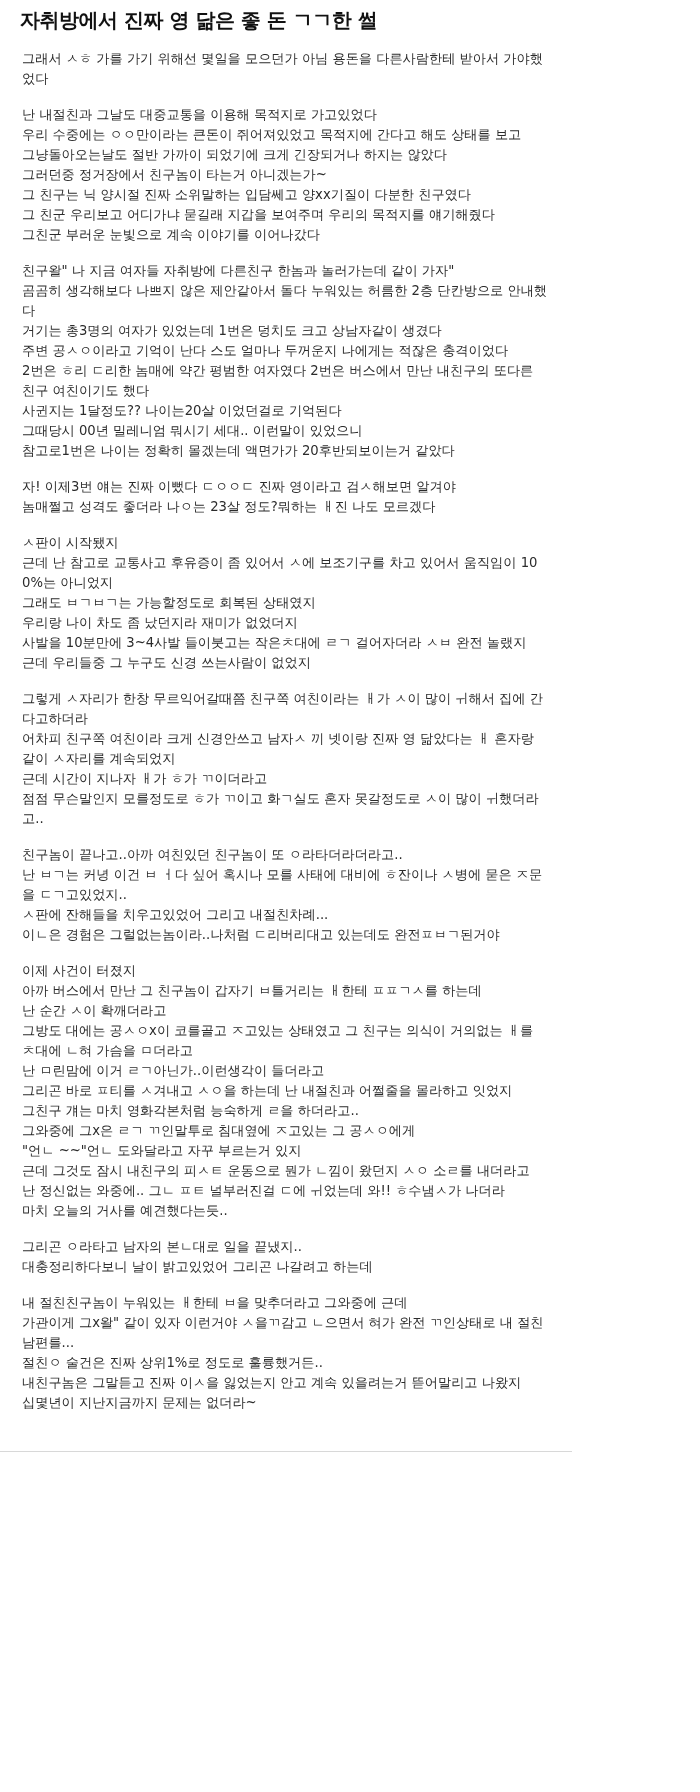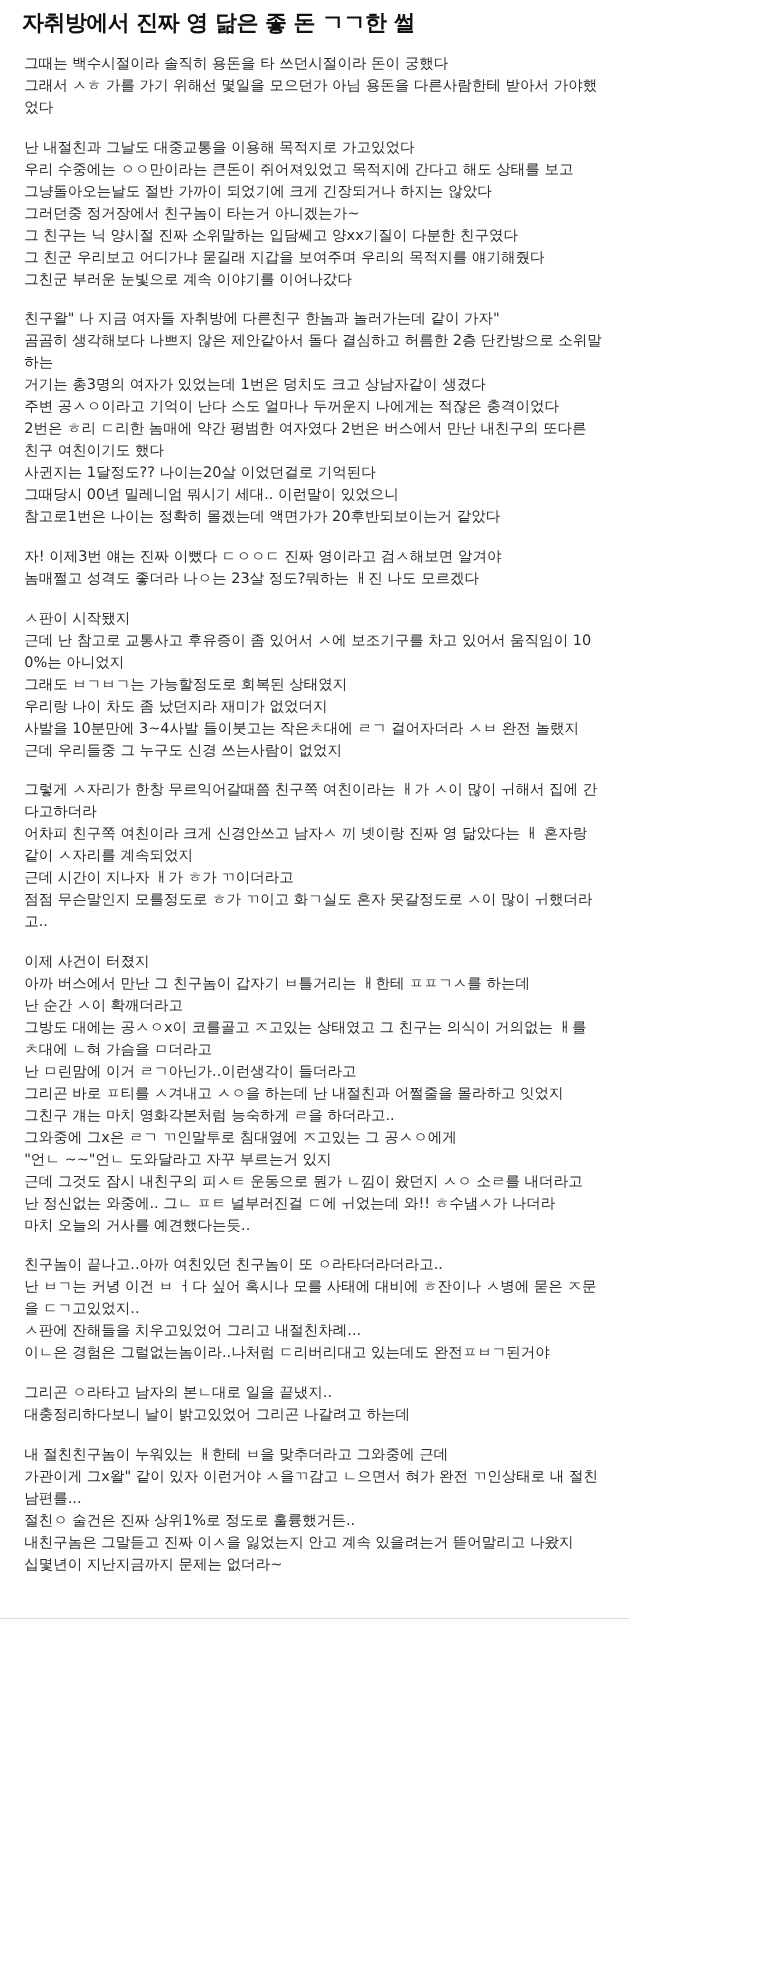--- a/index.html
+++ b/index.html
@@ -48,37 +48,36 @@
 <body>
 
 <div class="page">
 
   <div class="title-bar">
     <div class="title">자취방에서 진짜 영 닮은 좋 돈 ㄱㄱ한 썰</div>
   </div>
 
   <div class="body-wrap">
     <div class="para">
-      <div class="line">그때는 백수시절이라 솔직히 용돈을 타 쓰던시절이라 돈이 궁했다</div>
       <div class="line">그래서 ㅅㅎ 가를 가기 위해선 몇일을 모으던가 아님 용돈을 다른사람한테 받아서 가야했었다</div>
     </div>
 
     <div class="para">
       <div class="line">난 내절친과 그날도 대중교통을 이용해 목적지로 가고있었다</div>
       <div class="line">우리 수중에는 ㅇㅇ만이라는 큰돈이 쥐어져있었고 목적지에 간다고 해도 상태를 보고</div>
       <div class="line">그냥돌아오는날도 절반 가까이 되었기에 크게 긴장되거나 하지는 않았다</div>
       <div class="line">그러던중 정거장에서 친구놈이 타는거 아니겠는가~</div>
       <div class="line">그 친구는 닉 양시절 진짜 소위말하는 입담쎄고 양xx기질이 다분한 친구였다</div>
       <div class="line">그 친군 우리보고 어디가냐 묻길래 지갑을 보여주며 우리의 목적지를 얘기해줬다</div>
       <div class="line">그친군 부러운 눈빛으로 계속 이야기를 이어나갔다</div>
     </div>
 
     <div class="para">
       <div class="line">친구왈" 나 지금 여자들 자취방에 다른친구 한놈과 놀러가는데 같이 가자"</div>
-      <div class="line">곰곰히 생각해보다 나쁘지 않은 제안같아서 돌다 결심하고 허름한 2층 단칸방으로 소위말하는</div>
+      <div class="line">곰곰히 생각해보다 나쁘지 않은 제안같아서 돌다 누워있는 허름한 2층 단칸방으로 안내했다</div>
       <div class="line">거기는 총3명의 여자가 있었는데 1번은 덩치도 크고 상남자같이 생겼다</div>
       <div class="line">주변 공ㅅㅇ이라고 기억이 난다 스도 얼마나 두꺼운지 나에게는 적잖은 충격이었다</div>
       <div class="line">2번은 ㅎ리 ㄷ리한 놈매에 약간 평범한 여자였다 2번은 버스에서 만난 내친구의 또다른 친구 여친이기도 했다</div>
       <div class="line">사귄지는 1달정도?? 나이는20살 이었던걸로 기억된다</div>
       <div class="line">그때당시 00년 밀레니엄 뭐시기 세대.. 이런말이 있었으니</div>
       <div class="line">참고로1번은 나이는 정확히 몰겠는데 액면가가 20후반되보이는거 같았다</div>
     </div>
 
     <div class="para">
       <div class="line">자! 이제3번 얘는 진짜 이뻤다 ㄷㅇㅇㄷ 진짜 영이라고 검ㅅ해보면 알겨야</div>
@@ -95,39 +94,39 @@
     </div>
 
     <div class="para">
       <div class="line">그렇게 ㅅ자리가 한창 무르익어갈때쯤 친구쪽 여친이라는 ㅐ가 ㅅ이 많이 ㅟ해서 집에 간다고하더라</div>
       <div class="line">어차피 친구쪽 여친이라 크게 신경안쓰고 남자ㅅ 끼 넷이랑 진짜 영 닮았다는 ㅐ 혼자랑 같이 ㅅ자리를 계속되었지</div>
       <div class="line">근데 시간이 지나자 ㅐ가 ㅎ가 ㄲ이더라고</div>
       <div class="line">점점 무슨말인지 모를정도로 ㅎ가 ㄲ이고 화ㄱ실도 혼자 못갈정도로 ㅅ이 많이 ㅟ했더라고..</div>
     </div>
 
     <div class="para">
+      <div class="line">친구놈이 끝나고..아까 여친있던 친구놈이 또 ㅇ라타더라더라고..</div>
+      <div class="line">난 ㅂㄱ는 커녕 이건 ㅂ ㅓ다 싶어 혹시나 모를 사태에 대비에 ㅎ잔이나 ㅅ병에 묻은 ㅈ문을 ㄷㄱ고있었지..</div>
+      <div class="line">ㅅ판에 잔해들을 치우고있었어 그리고 내절친차례...</div>
+      <div class="line">이ㄴ은 경험은 그럴없는놈이라..나처럼 ㄷ리버리대고 있는데도 완전ㅍㅂㄱ된거야</div>
+    </div>
+
+    <div class="para">
       <div class="line">이제 사건이 터졌지</div>
       <div class="line">아까 버스에서 만난 그 친구놈이 갑자기 ㅂ틀거리는 ㅐ한테 ㅍㅍㄱㅅ를 하는데</div>
       <div class="line">난 순간 ㅅ이 확깨더라고</div>
       <div class="line">그방도 대에는 공ㅅㅇx이 코를골고 ㅈ고있는 상태였고 그 친구는 의식이 거의없는 ㅐ를 ㅊ대에 ㄴ혀 가슴을 ㅁ더라고</div>
       <div class="line">난 ㅁ린맘에 이거 ㄹㄱ아닌가..이런생각이 들더라고</div>
       <div class="line">그리곤 바로 ㅍ티를 ㅅ겨내고 ㅅㅇ을 하는데 난 내절친과 어쩔줄을 몰라하고 잇었지</div>
       <div class="line">그친구 걔는 마치 영화각본처럼 능숙하게 ㄹ을 하더라고..</div>
       <div class="line">그와중에 그x은 ㄹㄱ ㄲ인말투로 침대옆에 ㅈ고있는 그 공ㅅㅇ에게</div>
       <div class="line">"언ㄴ ~~"언ㄴ 도와달라고 자꾸 부르는거 있지</div>
       <div class="line">근데 그것도 잠시 내친구의 피ㅅㅌ 운동으로 뭔가 ㄴ낌이 왔던지 ㅅㅇ 소ㄹ를 내더라고</div>
       <div class="line">난 정신없는 와중에.. 그ㄴ ㅍㅌ 널부러진걸 ㄷ에 ㅟ었는데 와!! ㅎ수냄ㅅ가 나더라</div>
       <div class="line">마치 오늘의 거사를 예견했다는듯..</div>
-    </div>
-
-    <div class="para">
-      <div class="line">친구놈이 끝나고..아까 여친있던 친구놈이 또 ㅇ라타더라더라고..</div>
-      <div class="line">난 ㅂㄱ는 커녕 이건 ㅂ ㅓ다 싶어 혹시나 모를 사태에 대비에 ㅎ잔이나 ㅅ병에 묻은 ㅈ문을 ㄷㄱ고있었지..</div>
-      <div class="line">ㅅ판에 잔해들을 치우고있었어 그리고 내절친차례...</div>
-      <div class="line">이ㄴ은 경험은 그럴없는놈이라..나처럼 ㄷ리버리대고 있는데도 완전ㅍㅂㄱ된거야</div>
     </div>
 
     <div class="para">
       <div class="line">그리곤 ㅇ라타고 남자의 본ㄴ대로 일을 끝냈지..</div>
       <div class="line">대충정리하다보니 날이 밝고있었어 그리곤 나갈려고 하는데</div>
     </div>
 
     <div class="para">
       <div class="line">내 절친친구놈이 누워있는 ㅐ한테 ㅂ을 맞추더라고 그와중에 근데</div>
       <div class="line">가관이게 그x왈" 같이 있자 이런거야 ㅅ을ㄲ감고 ㄴ으면서 혀가 완전 ㄲ인상태로 내 절친남편를...</div>

